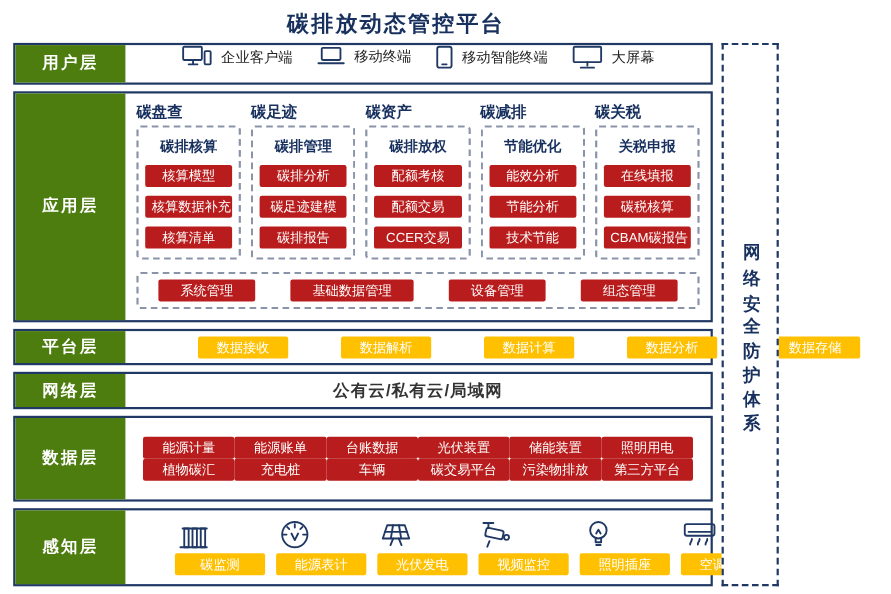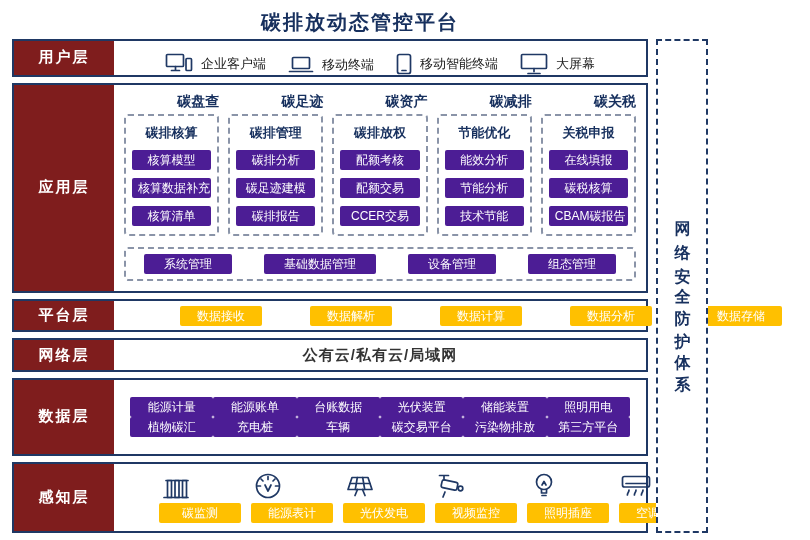--- a/index.html
+++ b/index.html
@@ -11,55 +11,55 @@
   .page { width:720px; height:540px; padding-top:7px; }
   .title {
     text-align:center; color:#17305e; font-size:20px; font-weight:bold;
     letter-spacing:2px; height:32px; line-height:30px;
   }
   .body { display:flex; gap:8px; padding:0 12px; height:494px; }
   .main { flex:1; display:flex; flex-direction:column; gap:6px; min-width:0; }
 
   .row { display:flex; border:2px solid #1f3864; background:#fff; }
   .label {
-    width:100px; flex:0 0 100px; background:#7f1d1d; color:#fff;
+    width:100px; flex:0 0 100px; background:#4d7c0f; color:#fff;
     font-weight:bold; font-size:15px; letter-spacing:2px;
     display:flex; align-items:center; justify-content:center;
   }
   .content { flex:1; min-width:0; }
 
   .row-user { height:38px; }
   .row-app { flex:1; }
   .row-platform { height:34px; }
   .row-network { height:34px; }
   .row-data { height:78px; }
   .row-perception { height:72px; }
 
   
-  .user-content { display:flex; align-items:flex-end; justify-content:space-around; padding:0 40px; }
+  .user-content { display:flex; align-items:flex-start; justify-content:space-around; padding:0 40px; }
   .user-item { display:flex; align-items:center; gap:8px; }
   .user-label { font-size:13px; color:#222; }
 
   
   .icon { display:inline-flex; align-items:center; justify-content:center; }
   .icon svg * { fill:none; stroke:#1f3864; stroke-width:1.7; stroke-linecap:round; stroke-linejoin:round; }
 
   
   .chip {
-    background:#4c1d95; color:#fff; font-size:12px; line-height:20px; height:20px;
+    background:#b91c1c; color:#fff; font-size:12px; line-height:20px; height:20px;
     text-align:center; border-radius:2px; padding:0 6px; white-space:nowrap;
     overflow:hidden;
   }
   .chip.yellow { background:#ffc000; color:#fff;margin-left:48px; }
 
   
   .app-content { display:flex; flex-direction:column; padding:8px 10px 10px; }
   .app-groups { display:flex; gap:9px; flex:1; }
   .app-group { flex:1; display:flex; flex-direction:column; min-width:0; }
-  .app-title { text-align:right; color:#17305e; font-weight:bold; font-size:14px; margin-bottom:3px; }
+  .app-title { text-align:left; color:#17305e; font-weight:bold; font-size:14px; margin-bottom:3px; }
   .app-box {
     border:2px dashed #8a94a8; border-radius:4px; padding:8px 6px;
     display:flex; flex-direction:column; gap:8px; flex:1;
   }
   .app-subtitle { text-align:center; color:#17305e; font-weight:bold; font-size:13px; }
   .app-common {
     border:2px dashed #8a94a8; border-radius:4px; margin-top:11px;
     padding:5px 0; display:flex; justify-content:center; gap:32px;
   }
   .app-common .chip { padding:0 20px; }

